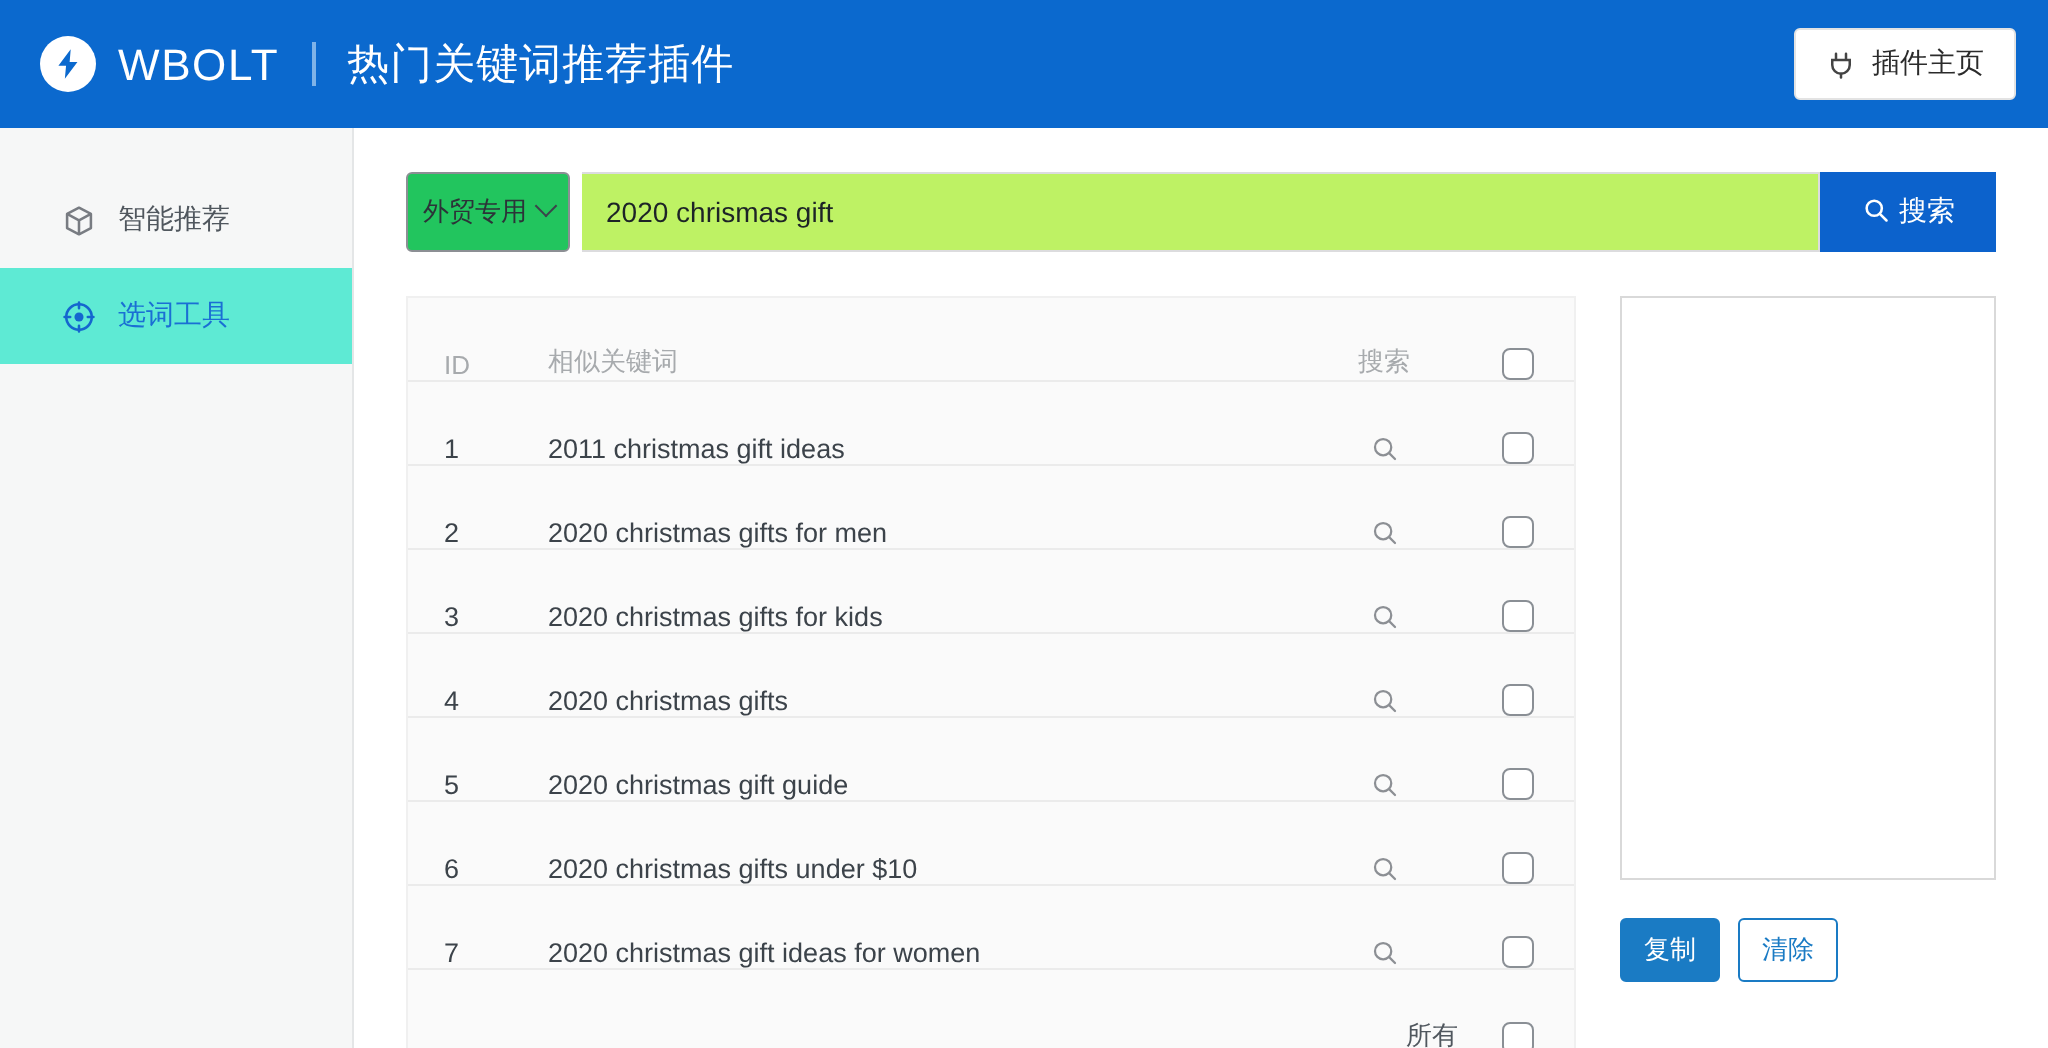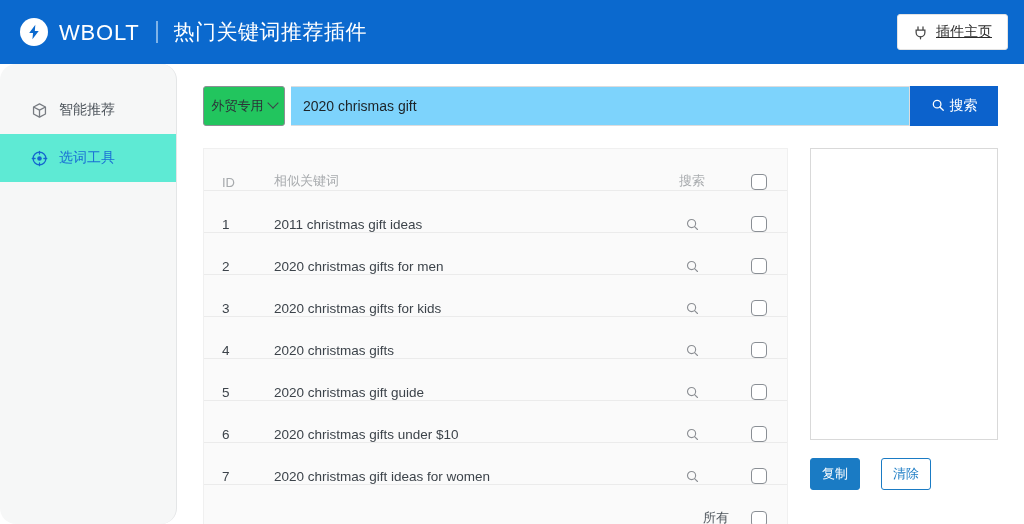--- a/index.html
+++ b/index.html
@@ -65,39 +65,37 @@
     border-radius: 3px;
     height: 36px;
     padding: 0 15px;
     display: flex;
     align-items: center;
     gap: 8px;
     font-size: 14px;
     color: #2b2b2b;
     cursor: pointer;
     white-space: nowrap;
-    text-decoration: underline;
   }
   .top-btn .ic { display: flex; align-items: center; color: #444; }
 
   
   .layout {
     display: flex;
     height: 460px;
     background: #ffffff;
   }
 
   
   .sidebar {
     width: 177px;
     flex: none;
     background: #f6f7f7;
     border-right: 1px solid #e4e6e7;
     padding-top: 22px;
-    border-radius: 16px;
   }
   .side-item {
     height: 48px;
     display: flex;
     align-items: center;
     gap: 11px;
     padding-left: 31px;
     font-size: 14px;
     color: #50575e;
     cursor: pointer;
@@ -145,21 +143,21 @@
     width: 8px; height: 8px;
     border-right: 1.6px solid #3c434a;
     border-bottom: 1.6px solid #3c434a;
     transform: translateY(-3px) rotate(45deg);
   }
   .kw-input {
     flex: 1;
     min-width: 0;
     border: 1px solid #dcdcde;
     border-left: none;
-    background: #7dd3fc;
+    background: #bef264;
     font-size: 14px;
     color: #1d2327;
     padding: 0 12px;
     font-family: inherit;
     outline: none;
   }
   .search-btn {
     width: 88px;
     flex: none;
     background: #0c62cc;
@@ -227,21 +225,21 @@
     border: 1px solid #d9d9d9;
     resize: none;
     outline: none;
     font-family: inherit;
     font-size: 13px;
     color: #3c434a;
     padding: 8px;
   }
   .panel-btns {
     display: flex;
-    gap: 21px;
+    gap: 9px;
     margin-top: 14px;
   }
   .btn-copy {
     background: #1a7bc4;
     color: #ffffff;
     border: 1px solid #1a7bc4;
     border-radius: 3px;
     font-size: 13px;
     font-family: inherit;
     padding: 6px 11px;

